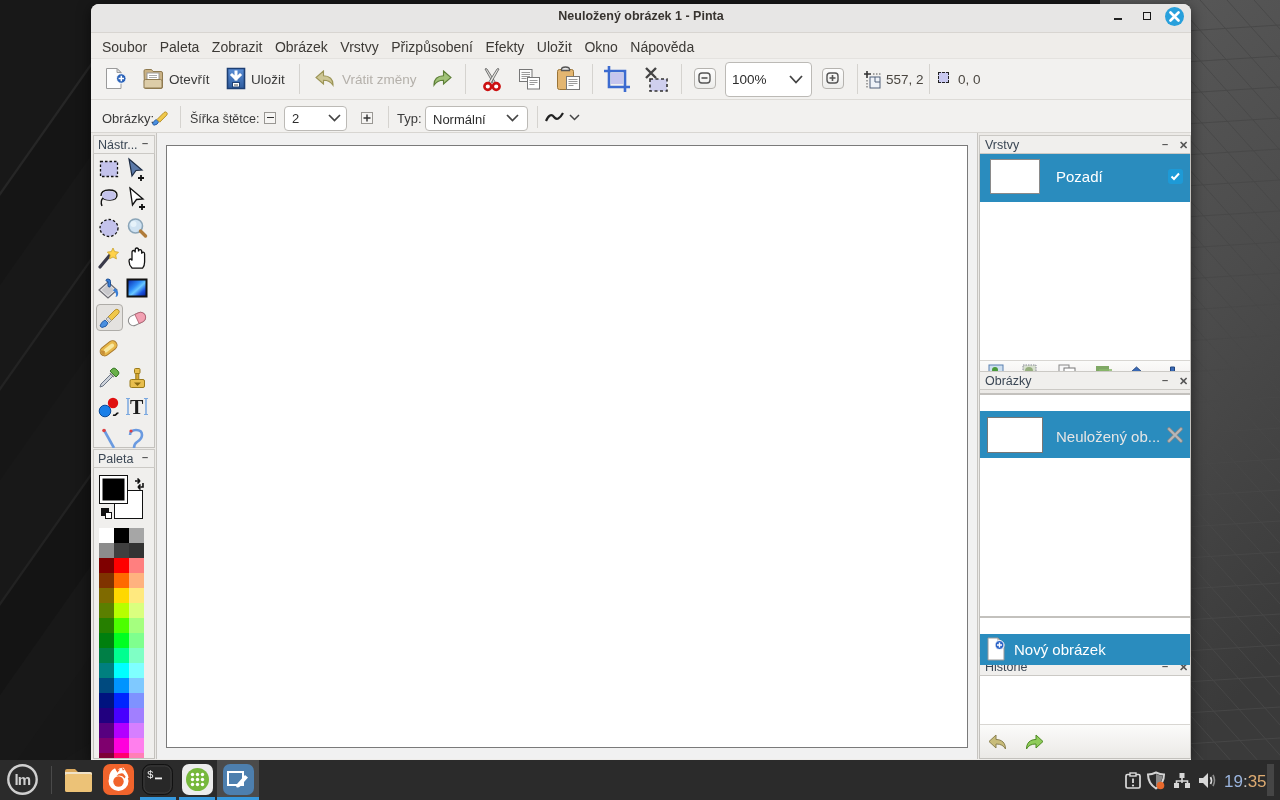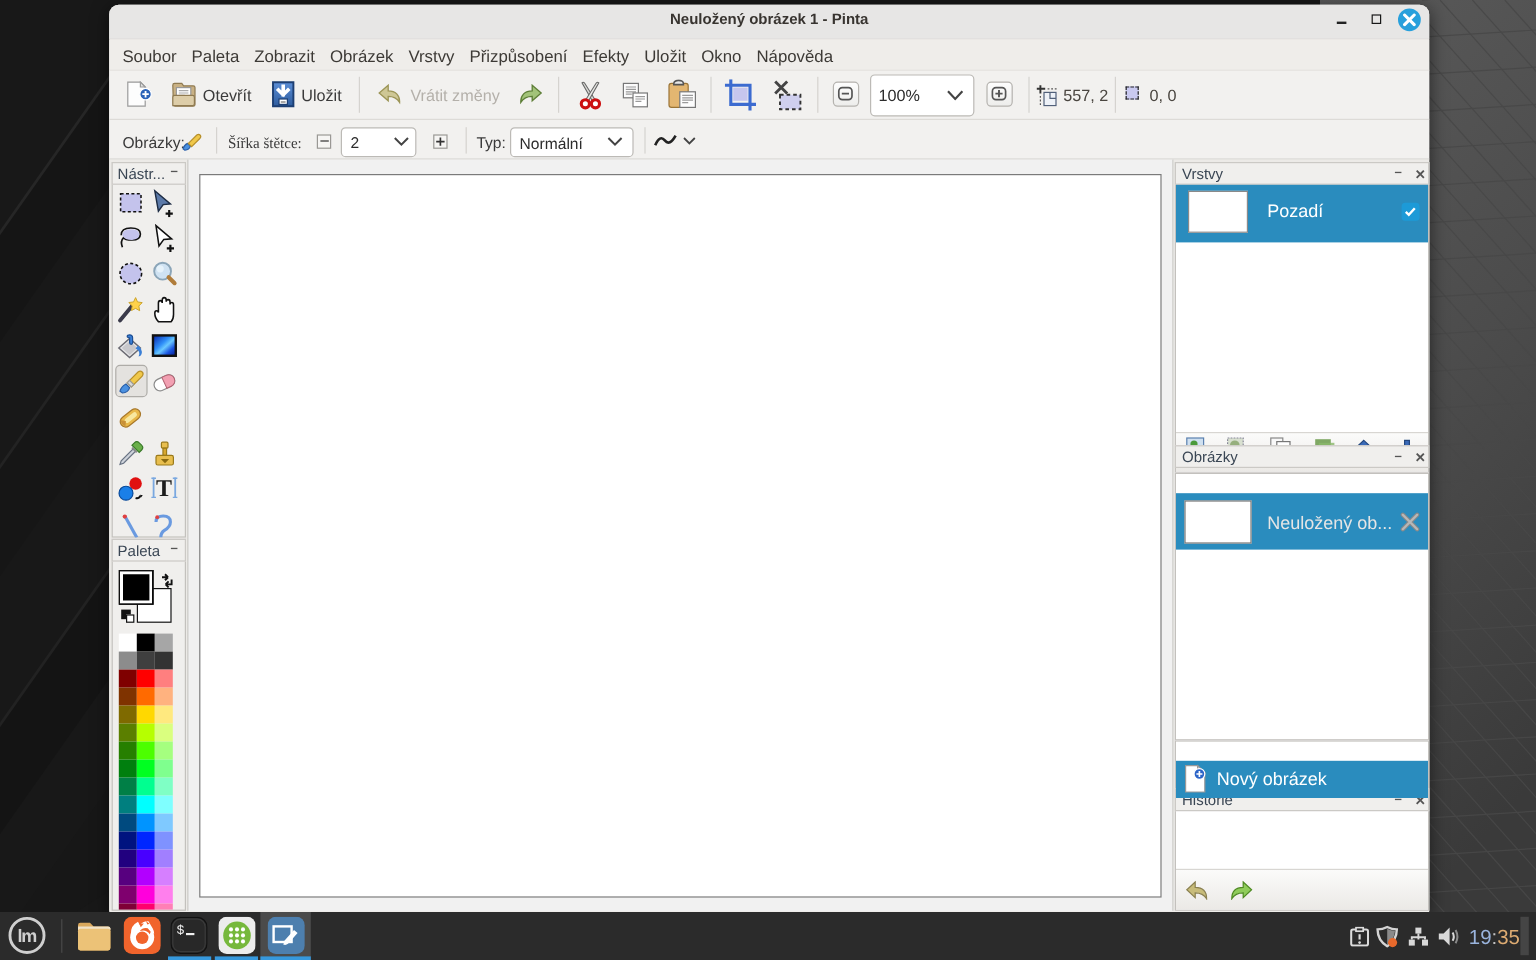--- a/index.html
+++ b/index.html
@@ -230,21 +230,21 @@
 </div>
 
 <div class="abs" style="left:91px;top:100px;width:1100px;height:33px;background:#f2f1ef;border-bottom:1px solid #d8d6d2;box-sizing:border-box;"></div>
 <div id="tooloptions">
  <div class="abs" style="left:102px;top:111px;font-size:13px;color:#3a3a3a;">Obrázky:</div>
  <svg class="abs" style="left:151px;top:109px" width="20" height="17">
   <path d="M1.5,15 q.8,-3 3.8,-4.5 l2.3,2.3 q-.8,3 -4.6,3.4 z" fill="#4a90e0" stroke="#2a5fa8"></path>
   <path d="M6,10.5 l7,-7 q1.5,-1.2 2.7,0 q1.2,1.2 0,2.7 l-7,7 z" fill="#f0c84a" stroke="#b8902a"></path>
  </svg>
  <div class="sep" style="left:180px;top:106px;height:22px;"></div>
- <div class="abs" style="left:190px;top:111.5px;font-size:12.5px;color:#3a3a3a;font-family:Liberation Serif, serif;">Šířka štětce:</div>
+ <div class="abs" style="left:190px;top:111.5px;font-size:12.5px;color:#3a3a3a;">Šířka štětce:</div>
  <div class="abs" style="left:264px;top:112px;width:12px;height:12px;border:1px solid #9a9894;background:#f6f5f3;box-sizing:border-box;"></div>
  <div class="abs" style="left:266.5px;top:116.5px;width:7px;height:1.5px;background:#333;"></div>
  <div class="abs" style="left:284px;top:106px;width:63px;height:25px;background:#fff;border:1px solid #bcbab6;border-radius:4px;box-sizing:border-box;"></div>
  <div class="abs" style="left:292px;top:111px;font-size:13px;color:#2c2c2c;">2</div>
  <svg class="abs" style="left:328px;top:114px" width="13" height="8">
       <path d="M1,1 L6.5,6.5 L12,1" fill="none" stroke="#444" stroke-width="1.7"></path>
     </svg>
  <div class="abs" style="left:361px;top:112px;width:12px;height:12px;border:1px solid #9a9894;background:#f6f5f3;box-sizing:border-box;"></div>
  <svg class="abs" style="left:361px;top:112px" width="12" height="12">
       <path d="M6,2.5 v7 M2.5,6 h7" stroke="#333" stroke-width="1.4"></path>

